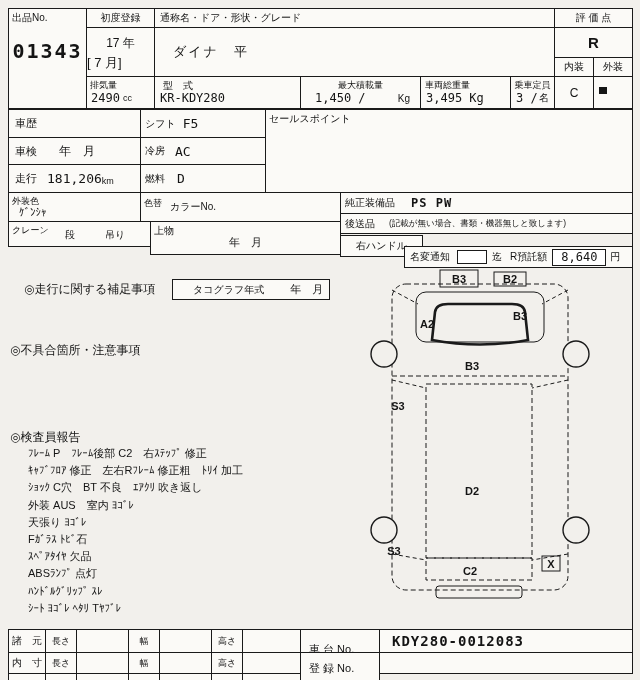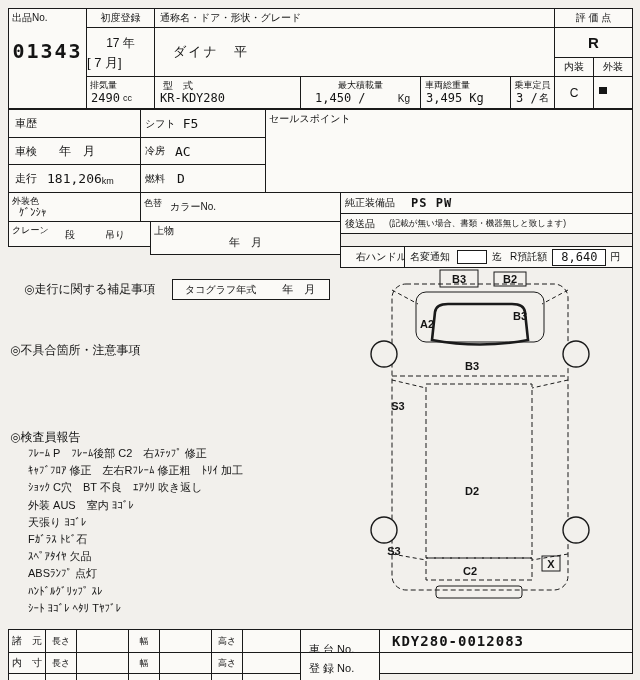--- a/index.html
+++ b/index.html
@@ -134,35 +134,35 @@
 </div>
 <div class="c row" style="left:340px;top:192px;width:293px;height:22px">
   <span class="l10" style="margin-left:4px">純正装備品</span>
   <span class="mono" style="margin-left:16px;font-size:12px;font-weight:bold;letter-spacing:1px">PS PW</span>
 </div>
 <div class="c row" style="left:340px;top:213px;width:293px;height:21px">
   <span class="l10" style="margin-left:4px">後送品</span>
   <span style="margin-left:14px;font-size:8.5px">(記載が無い場合、書類・機器無しと致します)</span>
 </div>
 
-<div class="c cen" style="left:340px;top:246px;width:83px;height:22px">
+<div class="c cen" style="left:340px;top:235px;width:83px;height:22px">
   <span class="l10">右ハンドル</span>
 </div>
 <div class="c row" style="left:404px;top:246px;width:229px;height:22px">
   <span class="l10" style="margin-left:5px">名変通知</span>
   <span style="margin-left:7px;width:28px;height:12px;border:1px solid #1a1a1a;background:#fff;display:inline-block"></span>
   <span class="l10" style="margin-left:5px">迄</span>
   <span class="l10" style="margin-left:8px">R預託額</span>
   <span class="mono" style="margin-left:5px;border:1px solid #1a1a1a;background:#fff;font-size:12px;padding:0 8px;line-height:15px">8,640</span>
   <span class="l10" style="margin-left:4px">円</span>
 </div>
 
 <div class="t hd" style="left:24px;top:281px">◎走行に関する補足事項</div>
 <div class="c row" style="left:172px;top:279px;width:158px;height:21px">
-  <span class="l10" style="margin-left:12px">タコグラフ年式</span>
+  <span class="l10" style="margin-left:20px">タコグラフ年式</span>
   <span class="l11" style="margin-left:26px">年　月</span>
 </div>
 <div class="t hd" style="left:10px;top:342px">◎不具合箇所・注意事項</div>
 <div class="t hd" style="left:10px;top:429px">◎検査員報告</div>
 <div class="t" style="left:28px;top:445px;width:310px">
   <div class="rl">ﾌﾚｰﾑ P　ﾌﾚｰﾑ後部 C2　右ｽﾃｯﾌﾟ 修正</div>
   <div class="rl">ｷｬﾌﾞﾌﾛｱ 修正　左右Rﾌﾚｰﾑ 修正粗　ﾄﾘｲ 加工</div>
   <div class="rl">ｼｮｯｸ C穴　BT 不良　ｴｱｸﾘ 吹き返し</div>
   <div class="rl">外装 AUS　室内 ﾖｺﾞﾚ</div>
   <div class="rl">天張り ﾖｺﾞﾚ</div>

